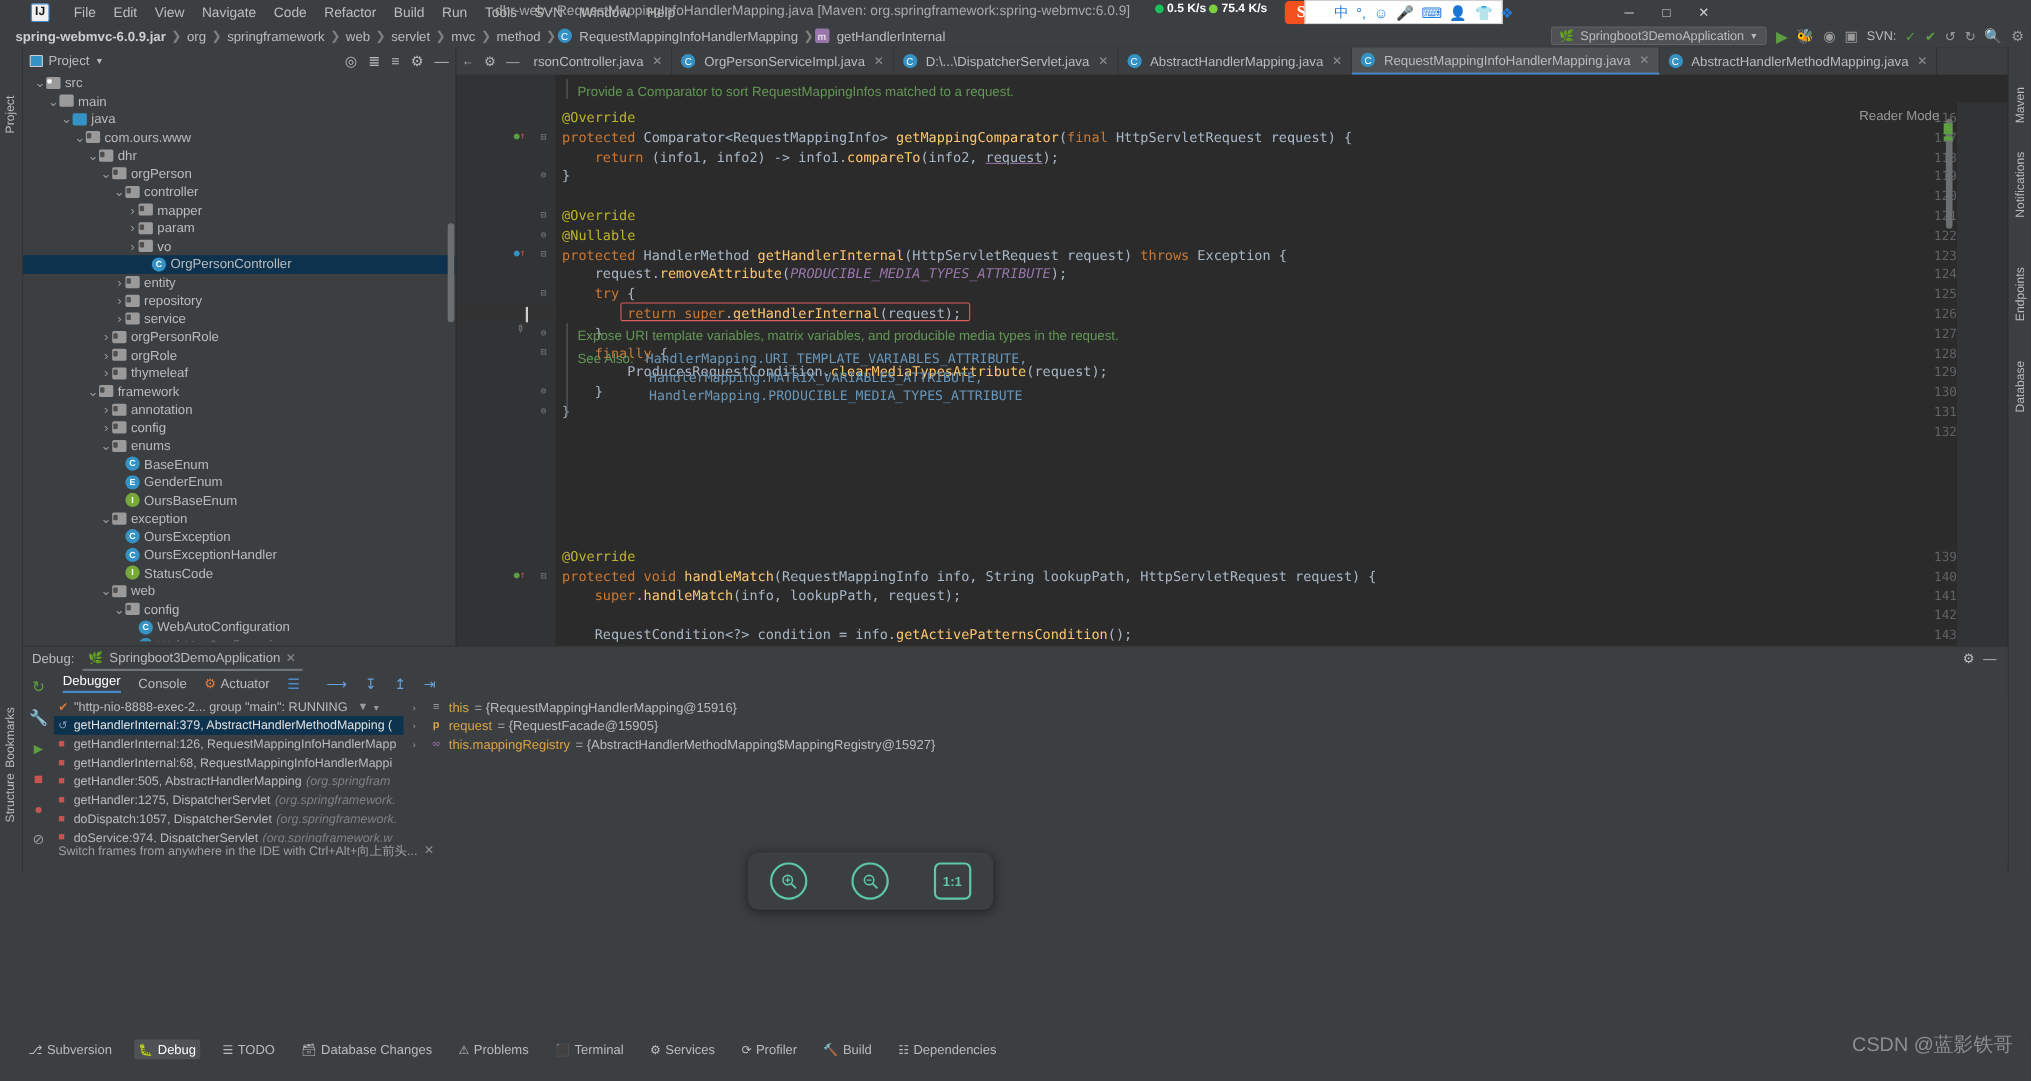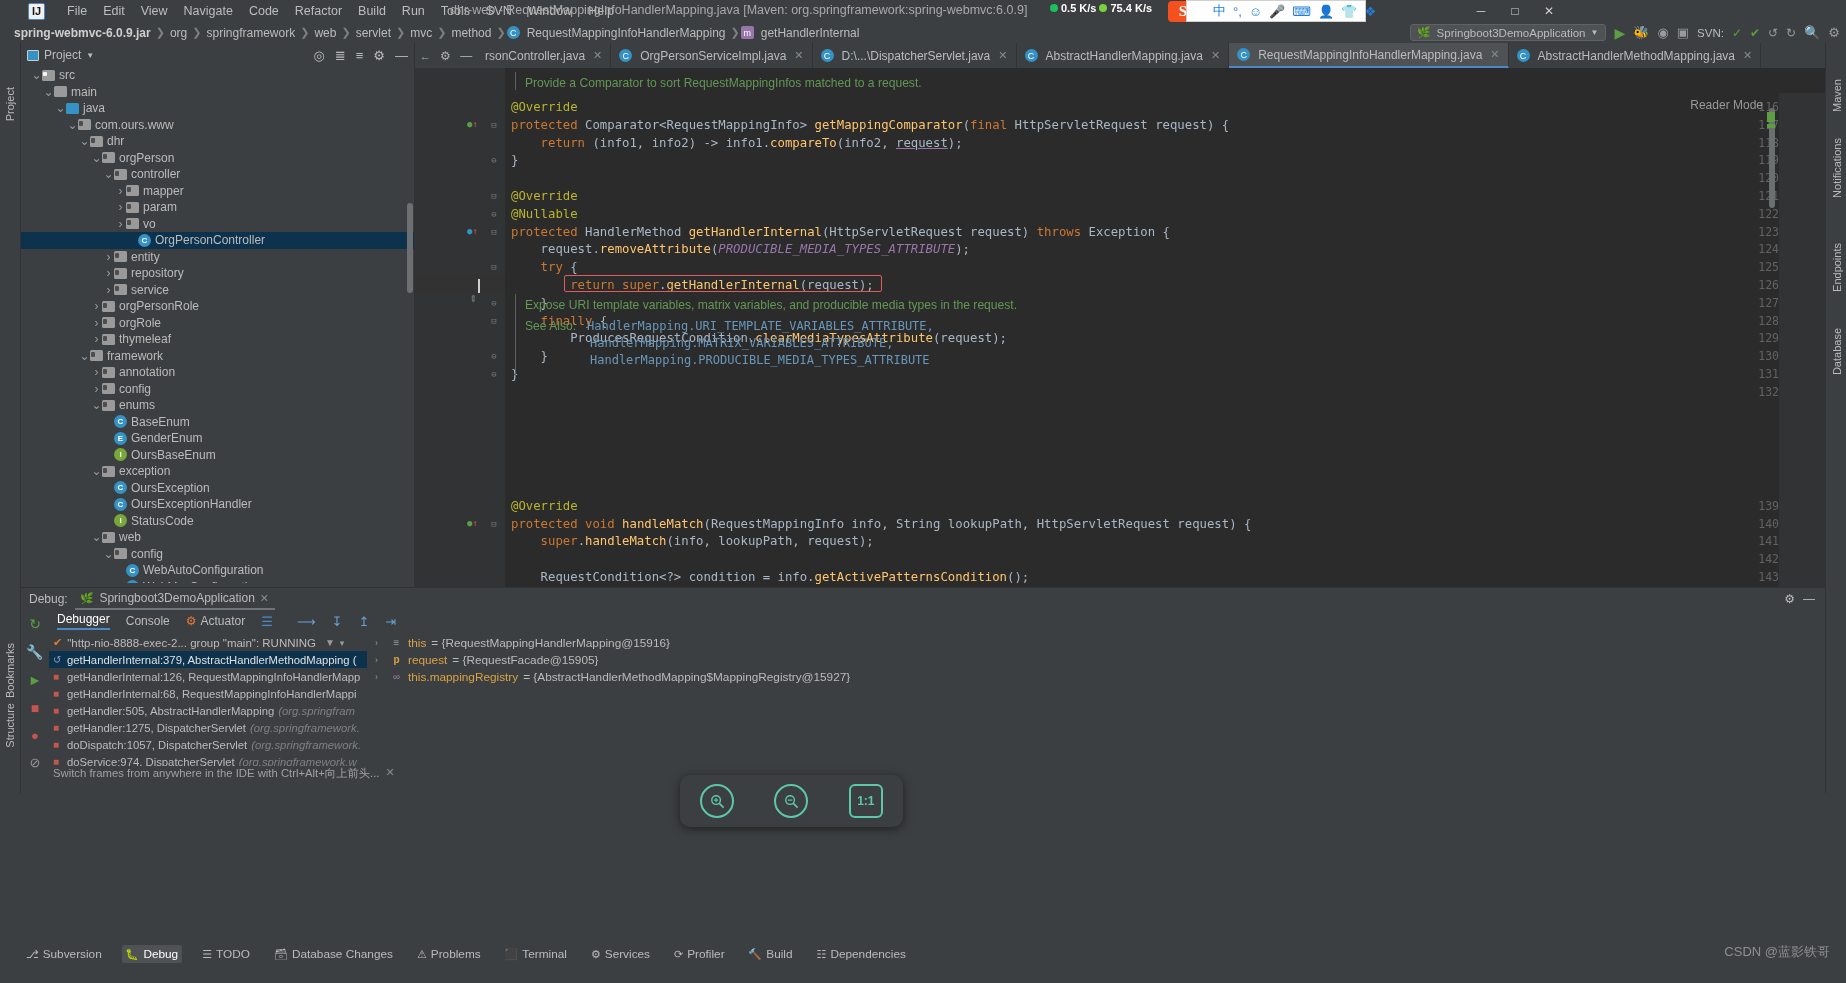--- a/index.html
+++ b/index.html
@@ -306,21 +306,21 @@
   .sb-bottom {
     position:absolute; left:0; bottom:0; width:1846px; height:18px;
     background:#3c3f41; display:flex; align-items:center; font-size:11.5px;
     color:#bbbbbb;
   }
   .sb-right {
     position:absolute; right:8px; bottom:1px; display:flex; gap:14px;
     font-size:11.5px; color:#bbbbbb; align-items:center;
   }
   .watermark {
-    position:absolute; right:16px; bottom:22px; font-size:13px; color:#8e8e8e;
+    position:absolute; right:16px; bottom:22px; font-size:18px; color:#8e8e8e;
     font-family:"Liberation Sans", sans-serif;
   }
   .sidebar-vlabel {
     position:absolute; font-size:11px; color:#bbb;
     writing-mode:vertical-rl; transform:rotate(180deg); white-space:nowrap;
   }
   .green-bar { position:absolute; right:50px; width:8px; height:10px; }
 </style>
 </head>
 <body>

